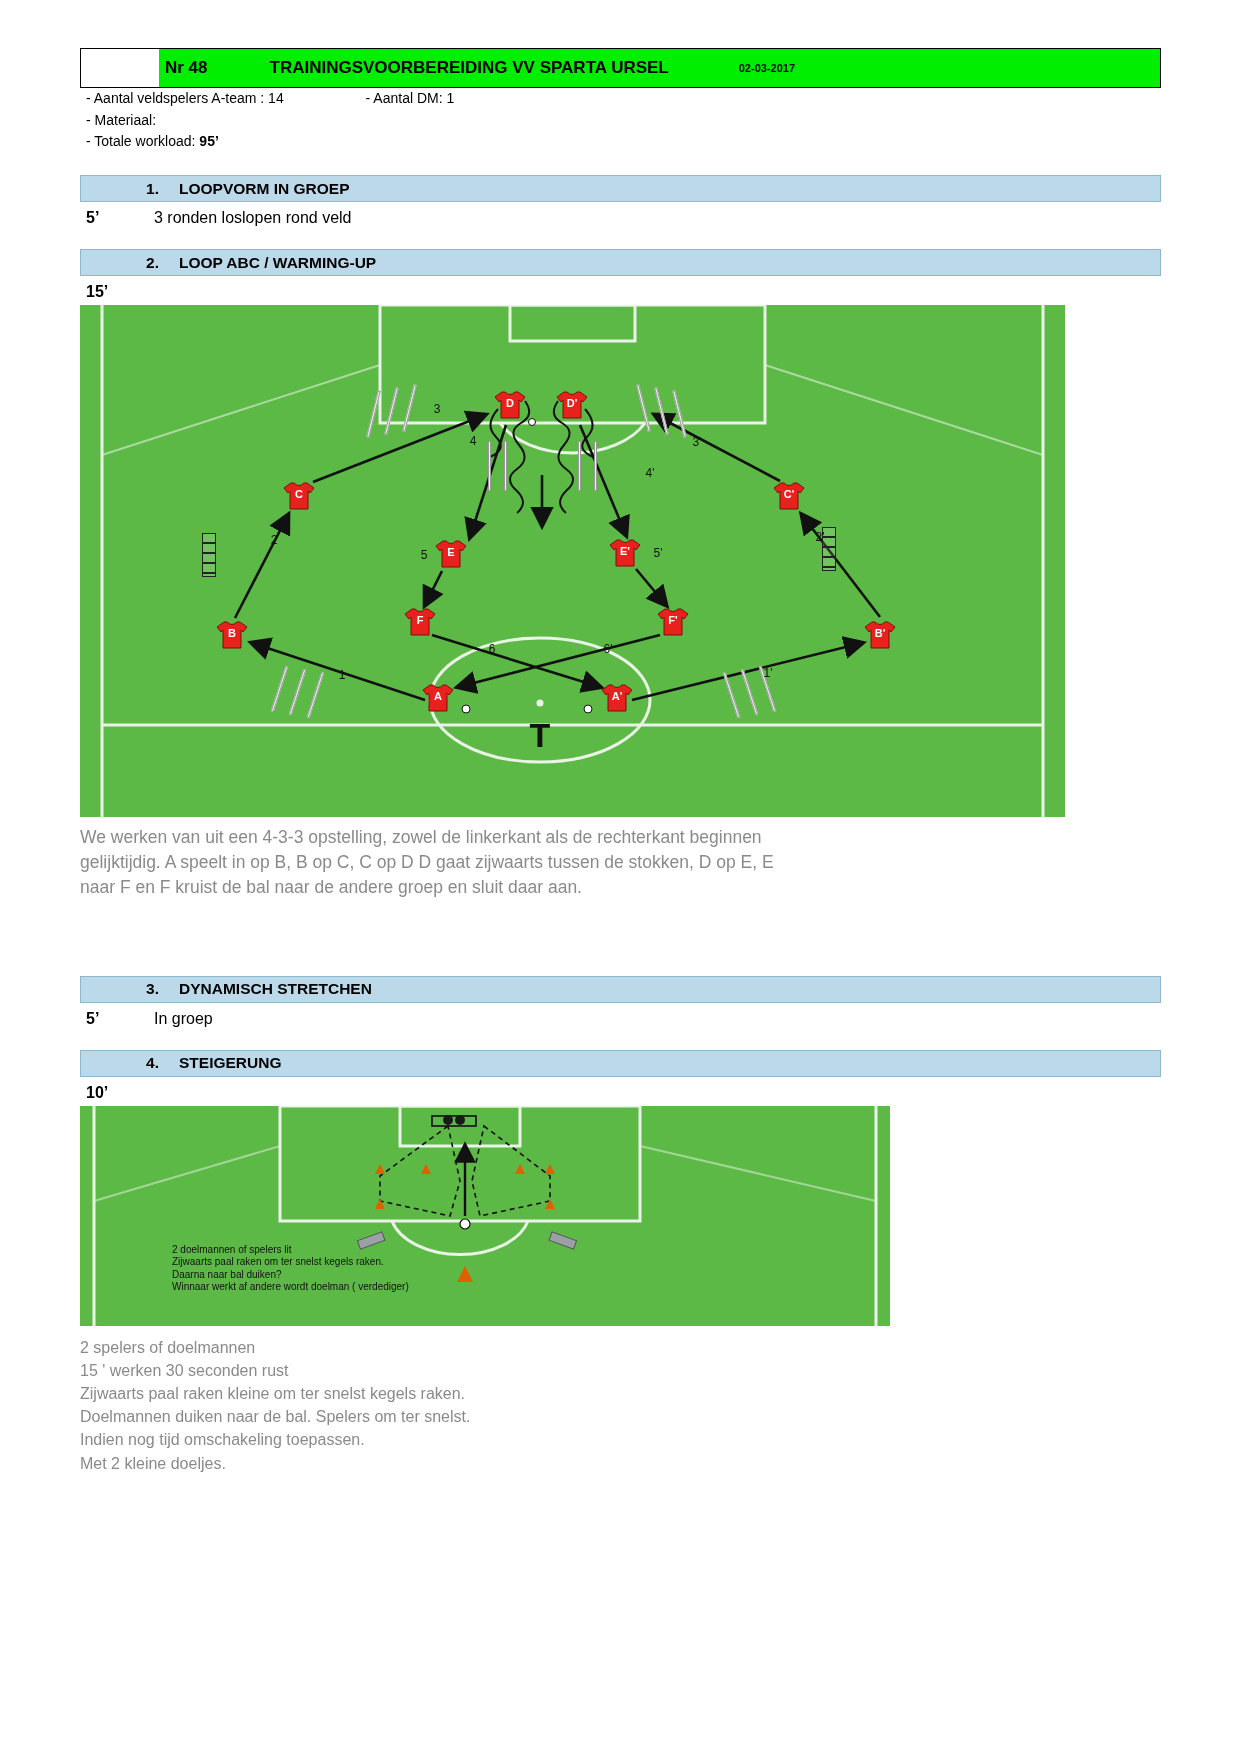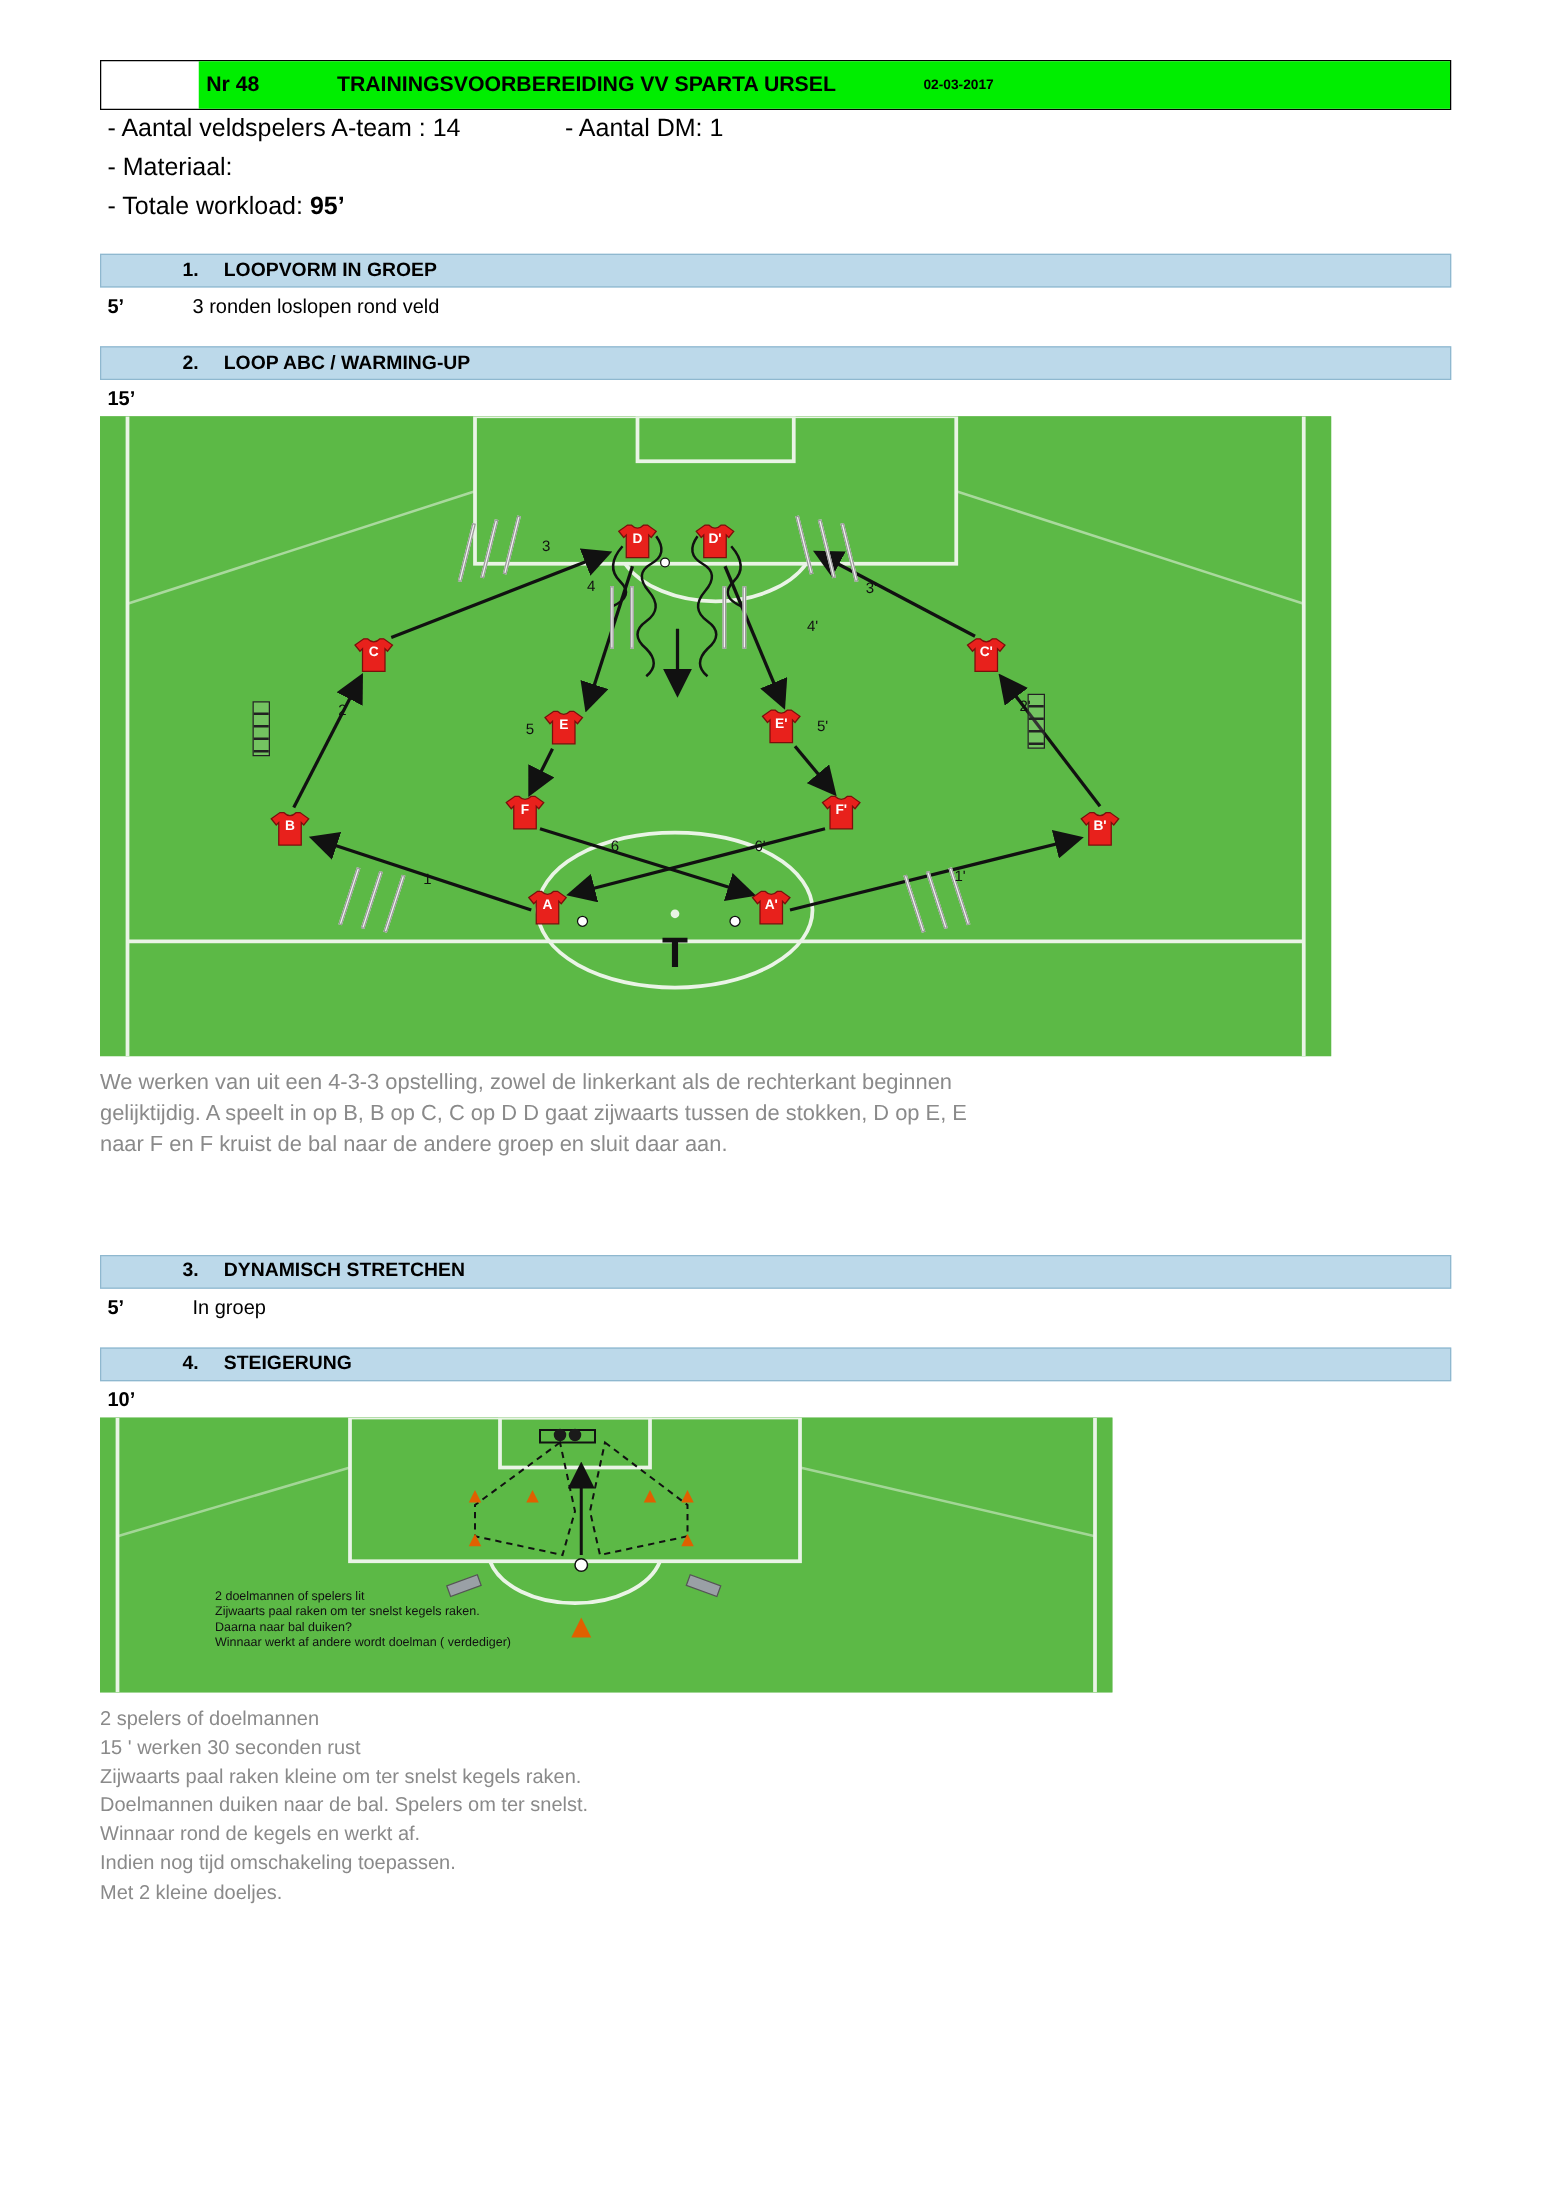--- a/index.html
+++ b/index.html
@@ -59,21 +59,21 @@
   .header-date {
     position: relative;
     z-index: 2;
     font-weight: bold;
     font-size: 11px;
     padding-left: 70px;
     white-space: nowrap;
   }
   
   .info-line {
-    font-size: 20px;
+    font-size: 14px;
     line-height: 1.55;
     padding-left: 6px;
   }
   .info-line .col2 {
     display: inline-block;
     padding-left: 78px;
   }
   
   .section-bar {
     background: #bcd9ea;
@@ -485,18 +485,17 @@
 Zijwaarts paal raken om ter snelst kegels raken.
 Daarna naar bal duiken?
 Winnaar werkt af andere wordt doelman ( verdediger)</div>
   </div>
 
   <div class="caption2" id="cap4">
       <div>2 spelers of doelmannen</div>
       <div>15 ' werken 30 seconden rust</div>
       <div>Zijwaarts paal raken kleine om ter snelst kegels raken.</div>
       <div>Doelmannen duiken naar de bal. Spelers om ter snelst.</div>
-      <div>Winnaar rond de kegels en werkt af.</div>
       <div>Indien nog tijd omschakeling toepassen.</div>
       <div>Met 2 kleine doeljes.</div>
     </div>
 
 </div>
 
 </body></html>

